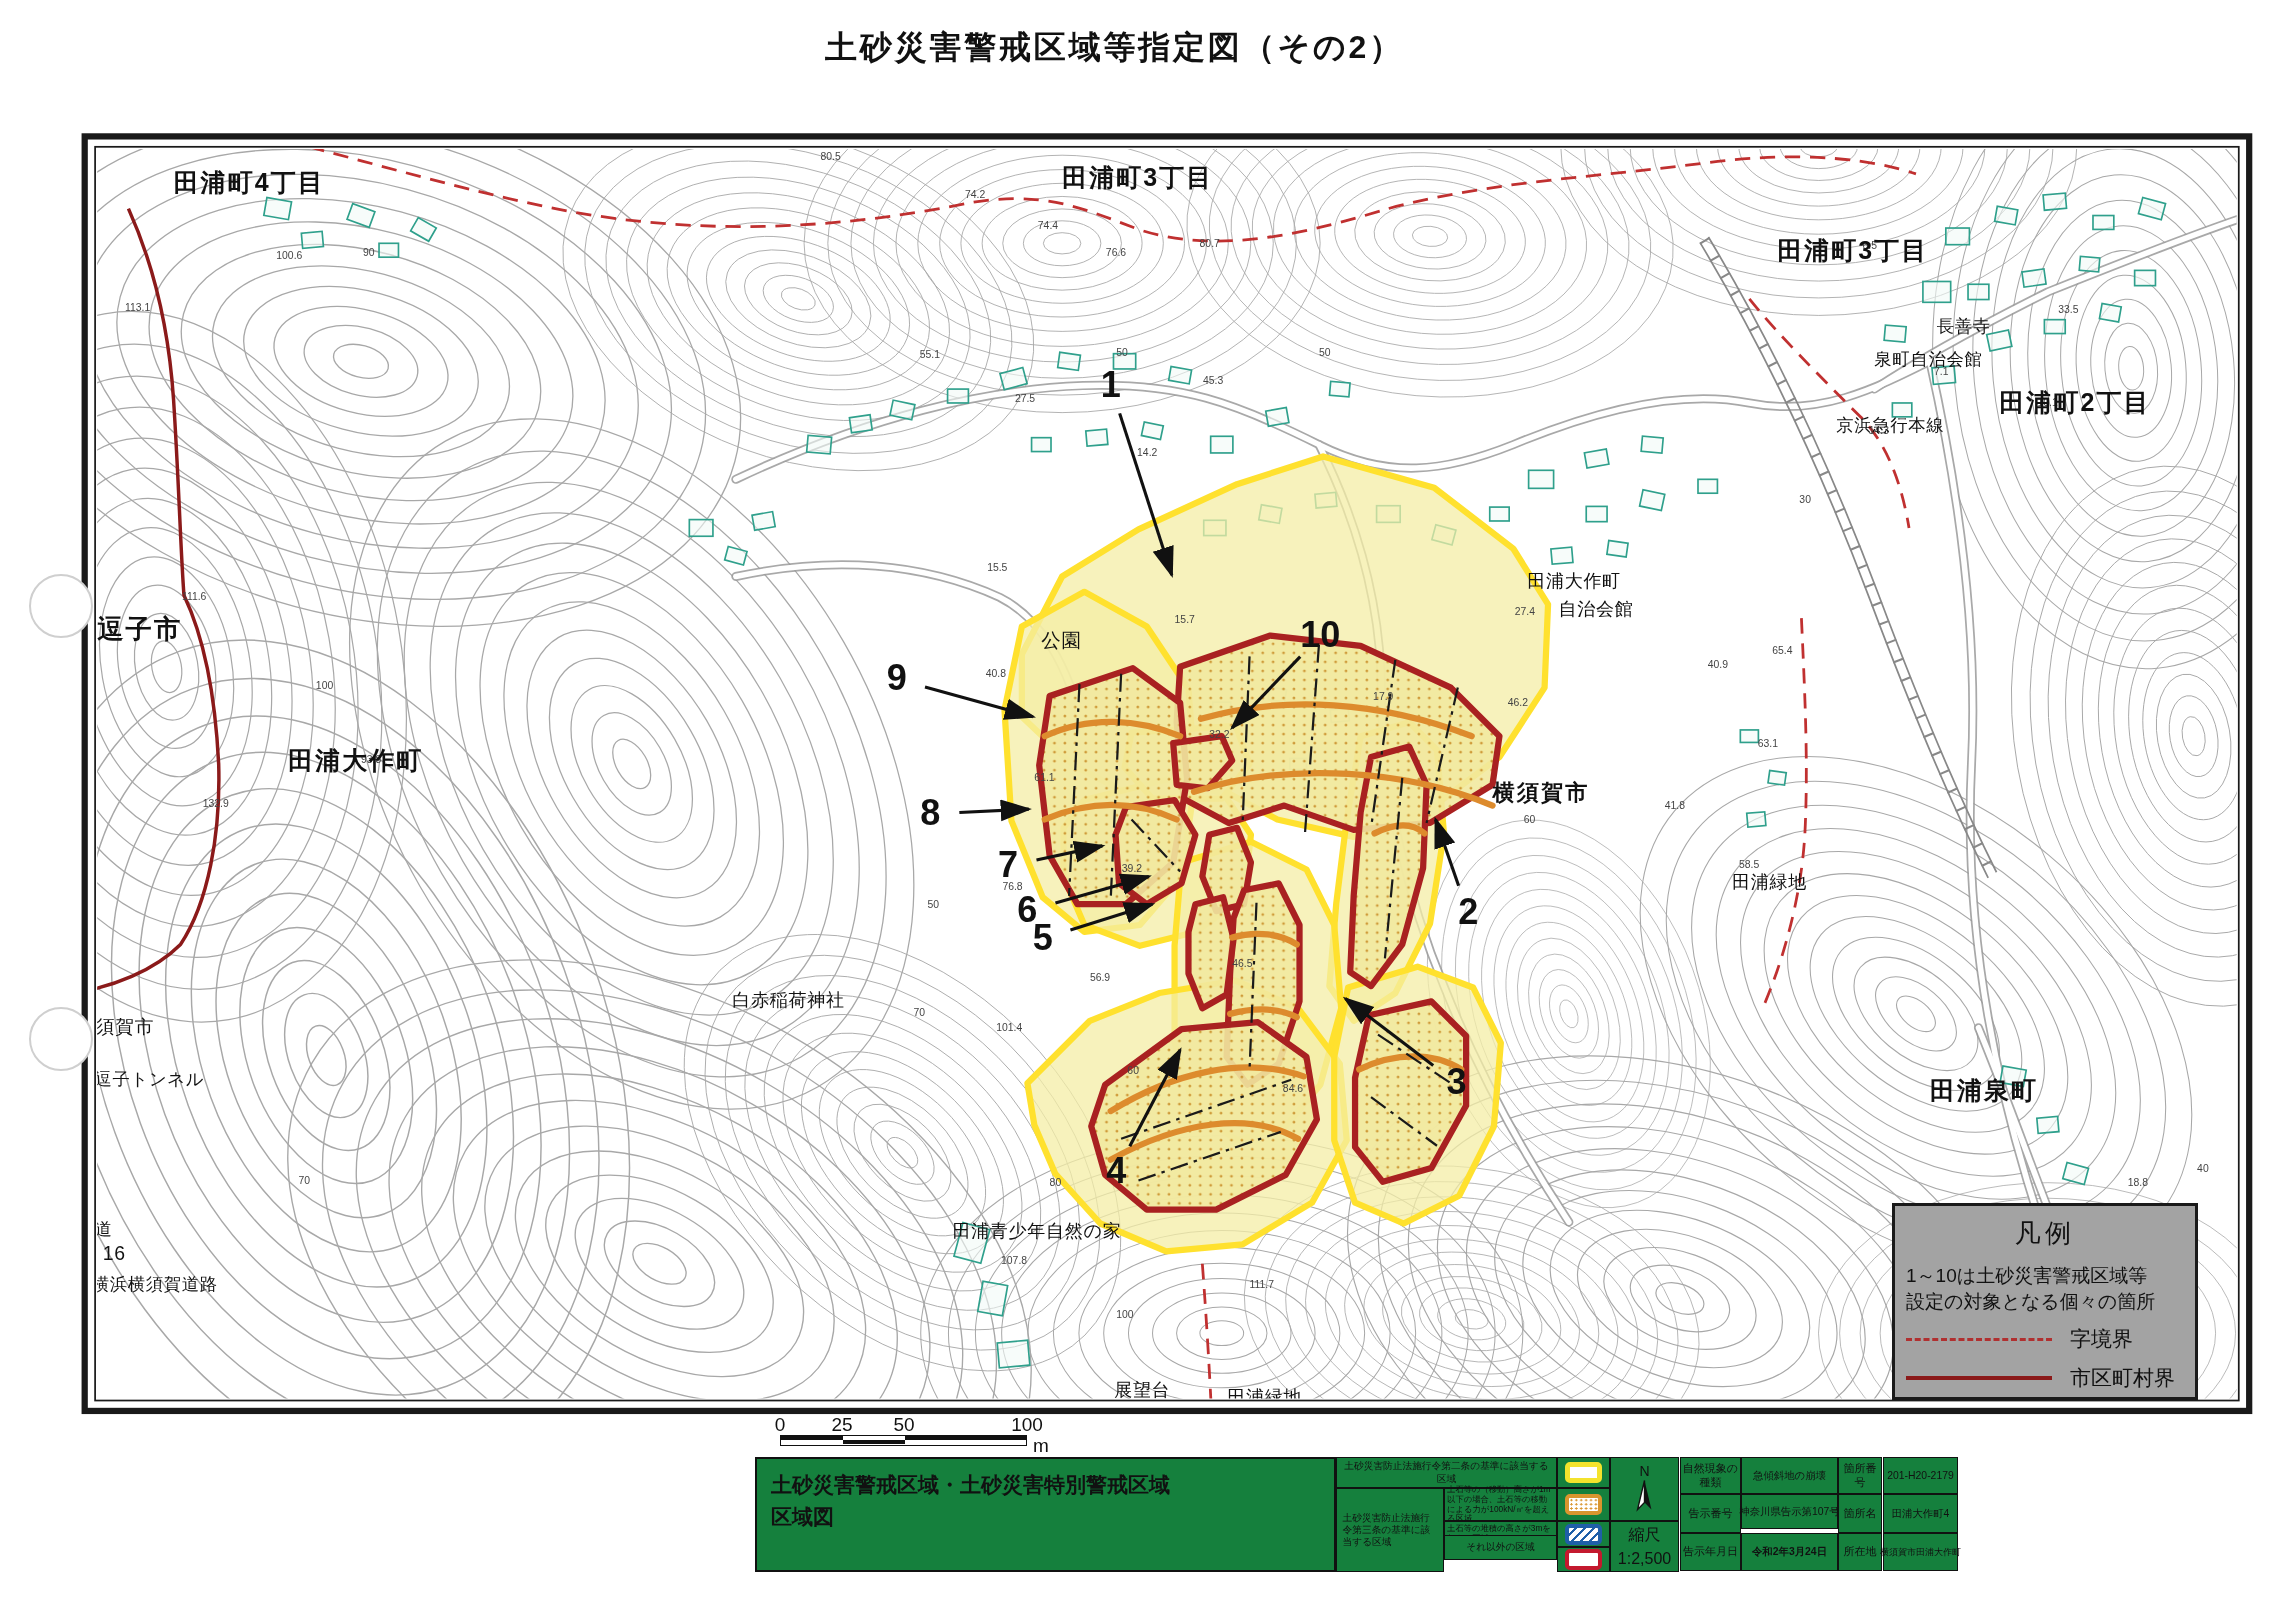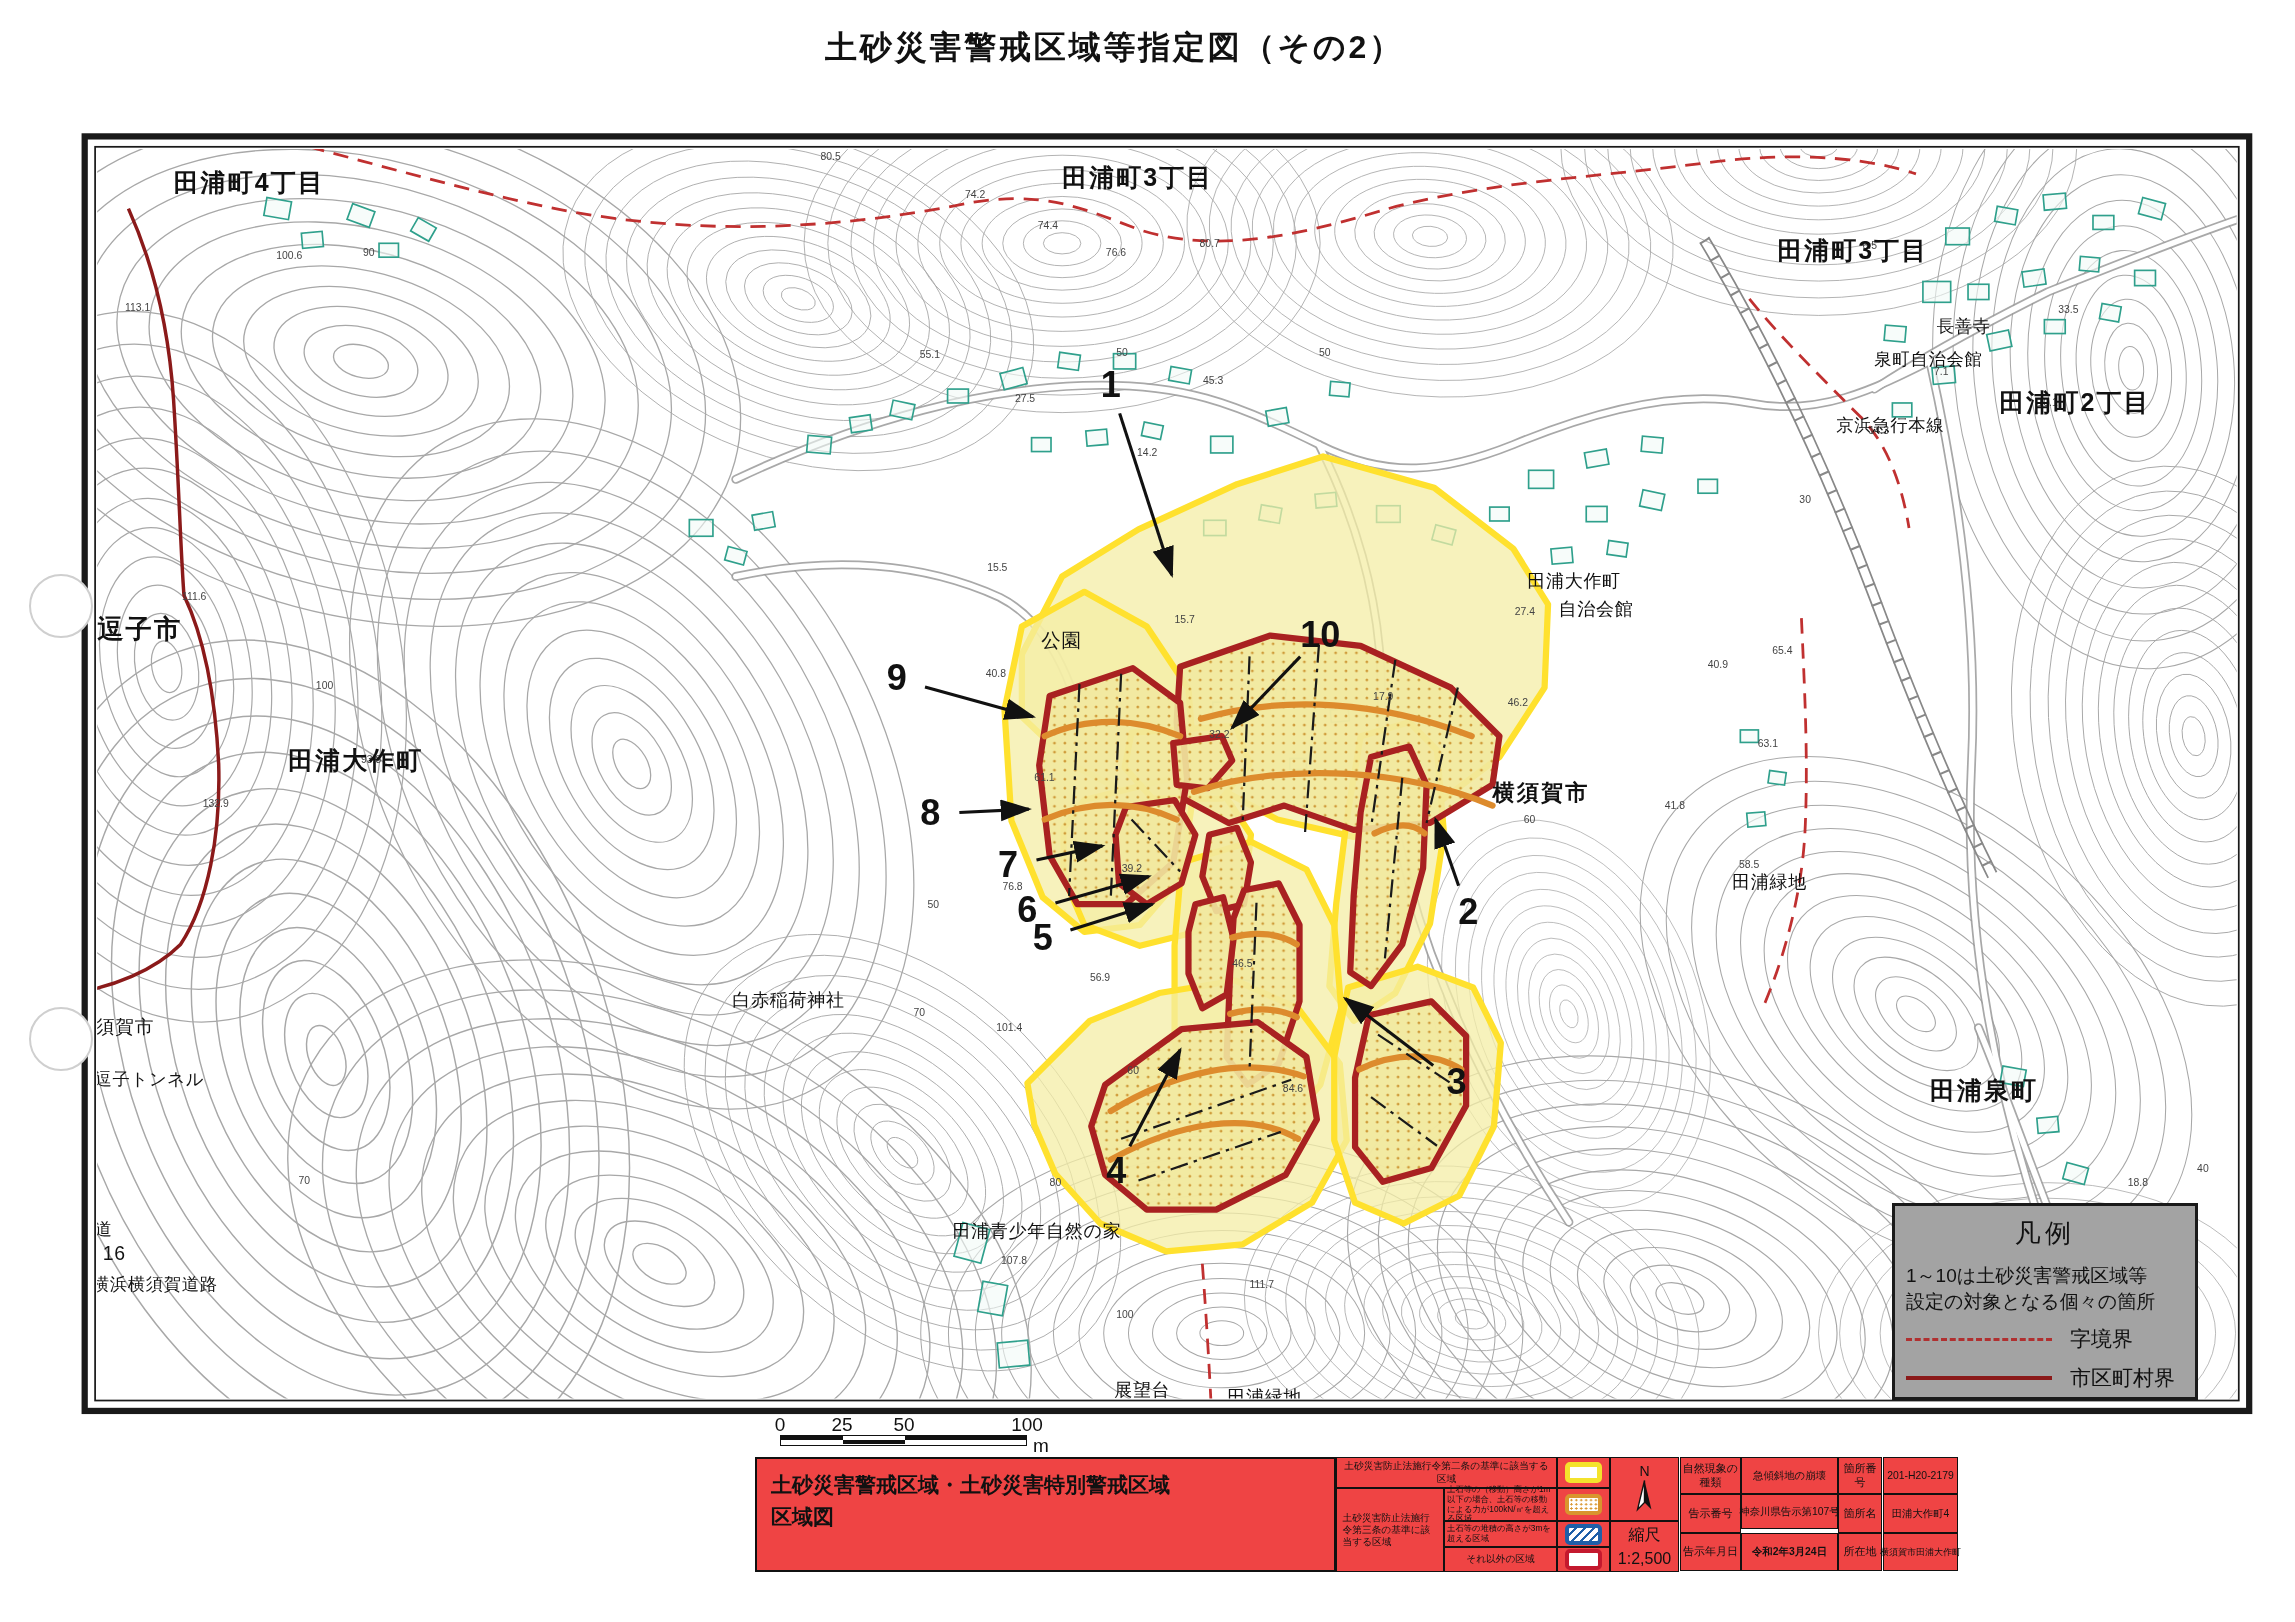--- a/index.html
+++ b/index.html
@@ -19,21 +19,21 @@
   .line-dashed{border-top:3.5px dashed #b03030;}
   .line-solid{border-top:4.2px solid #8b1a1a;}
   
   .scalebar{position:absolute;left:757px;top:1414px;width:319px;height:49px;z-index:4;font-size:19px;}
   .scalebar .tick{position:absolute;top:0;transform:translateX(-50%);}
   .scalebar .unit{position:absolute;left:276px;top:21px;}
   .bar{position:absolute;top:21px;left:23px;width:247px;height:11px;border:1.4px solid #111;box-sizing:border-box;}
   .bar .seg{position:absolute;height:4.2px;}
   
   .btable{position:absolute;left:755px;top:1457px;width:1203px;height:115px;z-index:4;}
-  .cell{position:absolute;border:1.4px solid #111;box-sizing:border-box;background:#ef4444;
+  .cell{position:absolute;border:1.4px solid #111;box-sizing:border-box;background:#15803d;
         display:flex;align-items:center;justify-content:center;text-align:center;}
   .cell.heavy{border-width:2.1px;}
   .map-doc-title{justify-content:flex-start;align-items:flex-start;flex-direction:column;
         padding:9.7px 0 0 14px;font-size:21px;font-weight:700;line-height:1.55;text-align:left;}
   .small{font-size:9.7px;line-height:1.25;}
   .tiny{font-size:8.3px;line-height:1.2;}
   .swatch{width:37px;height:21px;border-radius:4.9px;box-sizing:border-box;}
   .sw-yellow{border:5.6px solid #f4e32c;background:#fff;}
   .sw-orange{border:4.9px solid #d9952e;background:#fff;
         background-image:radial-gradient(#d9952e 1px,transparent 1.1px);background-size:4.9px 4.2px;}
@@ -412,21 +412,21 @@
 
     <div class="cell heavy map-doc-title" style="left:0;top:0;width:581px;height:115px">
       <span>土砂災害警戒区域・土砂災害特別警戒区域</span>
       <span>区域図</span>
     </div>
 
     <div class="cell small" style="left:581px;top:0;width:221px;height:31px;padding:0 2.8px">土砂災害防止法施行令第二条の基準に該当する区域</div>
     <div class="cell small" style="left:581px;top:31px;width:108px;height:84px;padding:0 5.6px;text-align:left">土砂災害防止法施行令第三条の基準に該当する区域</div>
     <div class="cell tiny" style="left:689px;top:31px;width:113px;height:33px;padding:0 2.1px;text-align:left">土石等の（移動）高さが1m以下の場合、土石等の移動による力が100kN/㎡を超える区域</div>
     <div class="cell tiny" style="left:689px;top:64px;width:113px;height:26px;padding:0 2.1px;text-align:left">土石等の堆積の高さが3mを超える区域</div>
-    <div class="cell small" style="left:689px;top:90px;width:113px;height:25px;padding:0 2.1px;text-align:left">それ以外の区域</div>
+    <div class="cell small" style="left:689px;top:78px;width:113px;height:25px;padding:0 2.1px;text-align:left">それ以外の区域</div>
 
     <div class="cell" style="left:802px;top:0;width:53px;height:31px">
       <div class="swatch sw-yellow"></div>
       </div>
     <div class="cell" style="left:802px;top:31px;width:53px;height:33px">
       <div class="swatch sw-orange"></div>
       </div>
     <div class="cell" style="left:802px;top:64px;width:53px;height:26px">
       <div class="swatch sw-blue"></div>
       </div>

